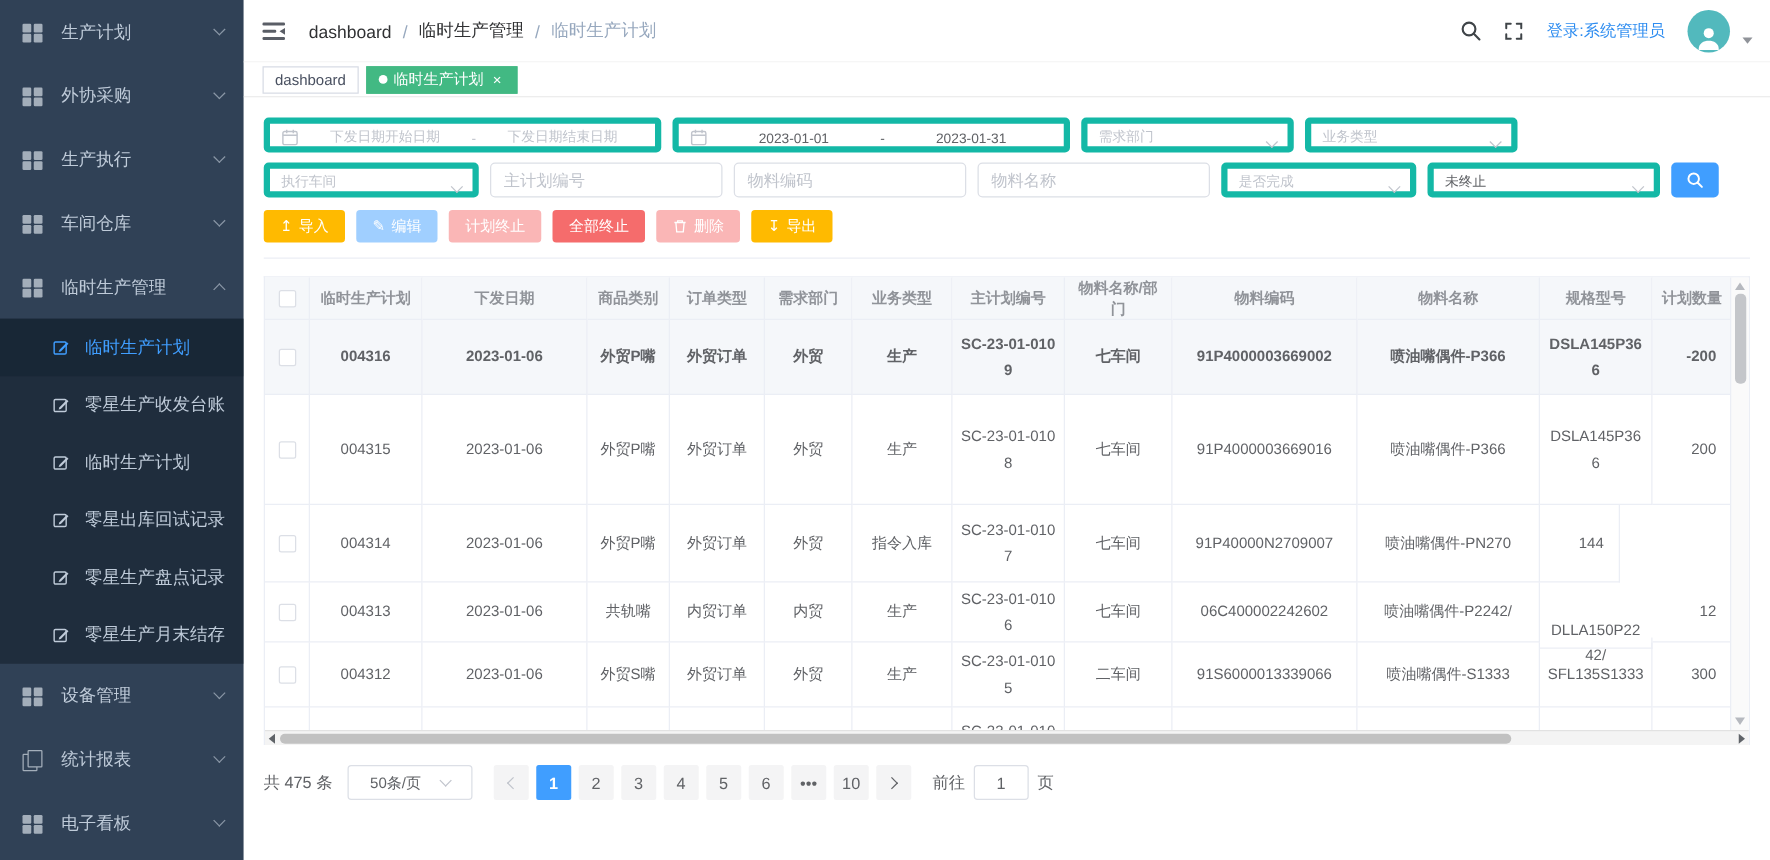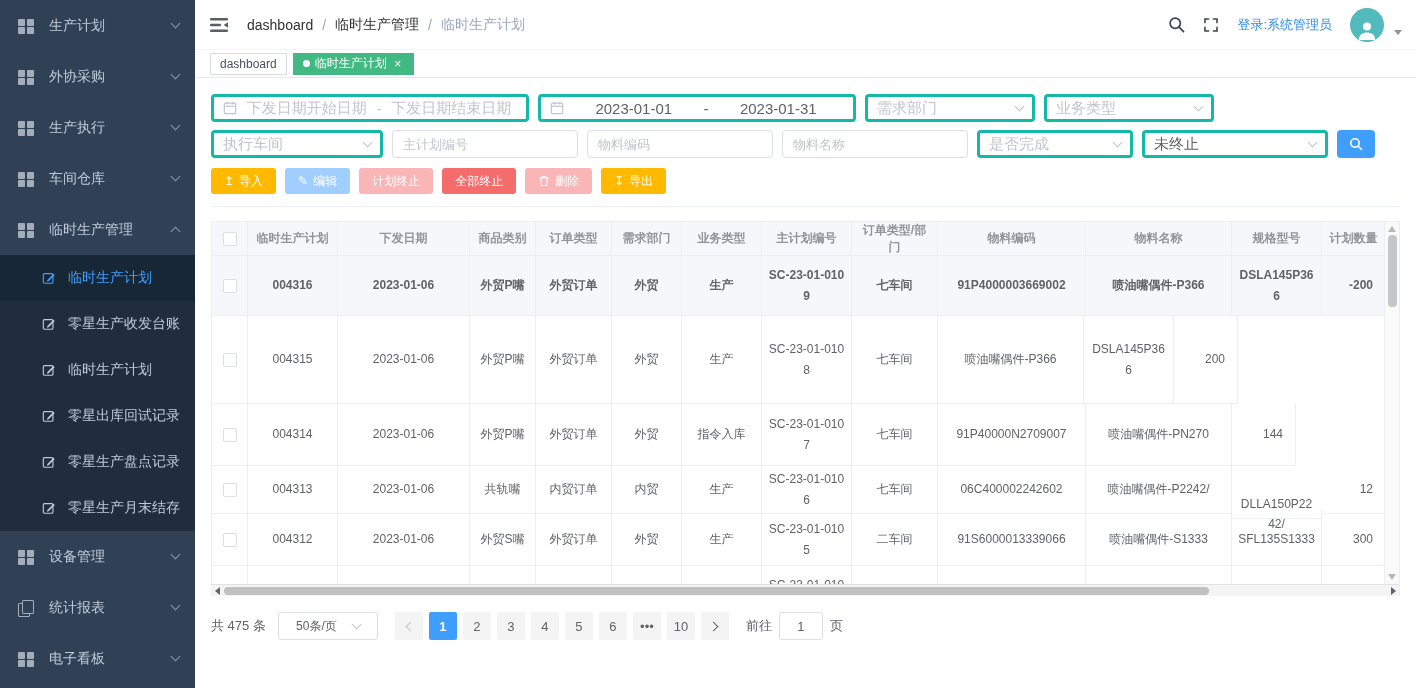--- a/index.html
+++ b/index.html
@@ -40,21 +40,21 @@
 
 .tabbar{height:28px;display:flex;align-items:center;gap:6px;padding:0 15px;border-bottom:1px solid #e8e8e8;background:#fff;}
 .tab{height:22px;display:inline-flex;align-items:center;padding:0 9px;border:1px solid #d8dce5;background:#fff;color:#495060;font-size:12px;cursor:pointer;gap:5px;}
 .tab.active{background:#42b983;border-color:#42b983;color:#fff;}
 .tab-dot{width:7px;height:7px;border-radius:50%;background:#fff;}
 .tab-close{font-size:12px;width:12px;text-align:center;line-height:1;}
 
 
 .content{flex:1;padding:16px 16px 0;background:#fff;}
 .frow{display:flex;gap:9px;margin-bottom:8px;align-items:center;}
-.fbox{height:28px;border:3px solid #14b8a6;border-radius:4px;display:flex;align-items:center;padding:0 9px;font-size:15px;background:#fff;cursor:pointer;}
+.fbox{height:28px;border:5px solid #14b8a6;border-radius:4px;display:flex;align-items:flex-end;padding:0 9px;font-size:11px;background:#fff;cursor:pointer;}
 .ph{color:#c0c4cc;}
 .val{color:#606266;}
 .daterange{width:318px;}
 .cal{display:flex;margin-right:4px;}
 .dr-part{flex:1;text-align:center;white-space:nowrap;}
 .dr-sep{padding:0 4px;}
 .fselect{justify-content:space-between;}
 .schev{width:7px;height:7px;border-right:1.3px solid #c0c4cc;border-bottom:1.3px solid #c0c4cc;transform:rotate(45deg);margin-top:-3px;flex-shrink:0;}
 .w170{width:170px;}.w172{width:172px;}.w186{width:186px;}.w156{width:156px;}
 .finput{height:28px;border:1px solid #dcdfe6;border-radius:4px;padding:0 10px;font-size:13px;color:#606266;font-family:"Liberation Sans",sans-serif;outline:none;}
@@ -398,21 +398,21 @@
               <div class="th" style="width: 36px;">
                 <span class="cb"></span>
               </div>
               <div class="th" style="width: 90px;">临时生产计划</div>
               <div class="th" style="width: 132px;">下发日期</div>
               <div class="th" style="width: 66px;">商品类别</div>
               <div class="th" style="width: 76px;">订单类型</div>
               <div class="th" style="width: 70px;">需求部门</div>
               <div class="th" style="width: 80px;">业务类型</div>
               <div class="th" style="width: 90px;">主计划编号</div>
-              <div class="th" style="width: 86px;">订单类型/部门</div>
+              <div class="th" style="width: 86px;">物料名称/部门</div>
               <div class="th" style="width: 148px;">物料编码</div>
               <div class="th" style="width: 146px;">物料名称</div>
               <div class="th" style="width: 90px;">规格型号</div>
               <div class="th" style="width: 64px;">计划数量</div>
             </div>
           </div>
         <div class="tbody" id="tbody">
             <div class="trow">
               <div class="td" style="width: 36px;">
                 <span class="cb"></span>
@@ -435,20 +435,21 @@
                 <span class="cb"></span>
               </div>
               <div class="td" style="width: 90px;">004315</div>
               <div class="td" style="width: 132px;">2023-01-06</div>
               <div class="td" style="width: 66px;">外贸P嘴</div>
               <div class="td" style="width: 76px;">外贸订单</div>
               <div class="td" style="width: 70px;">外贸</div>
               <div class="td" style="width: 80px;">生产</div>
               <div class="td" style="width: 90px;">SC-23-01-0108</div>
               <div class="td" style="width: 86px;">七车间</div>
+              <div class="td" style="width: 148px;">91P4000003669016</div>
               <div class="td" style="width: 146px;">喷油嘴偶件-P366</div>
               <div class="td" style="width: 90px;">DSLA145P366</div>
               <div class="td qty" style="width: 64px;">200</div>
             </div>
             <div class="trow">
               <div class="td" style="width: 36px;">
                 <span class="cb"></span>
               </div>
               <div class="td" style="width: 90px;">004314</div>
               <div class="td" style="width: 132px;">2023-01-06</div>

